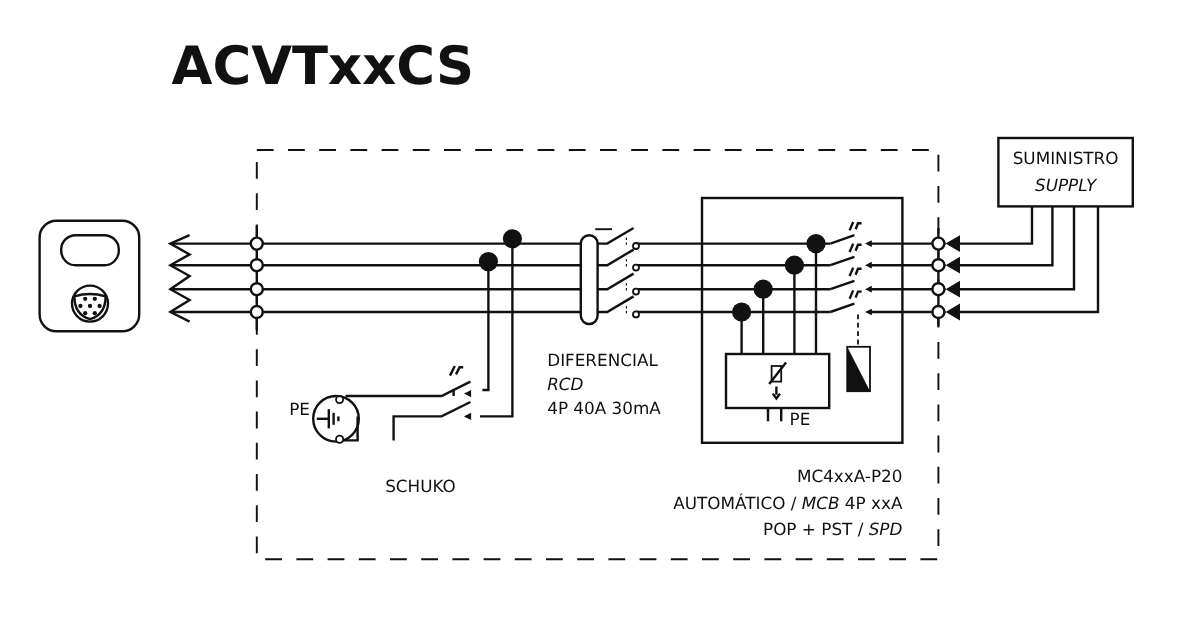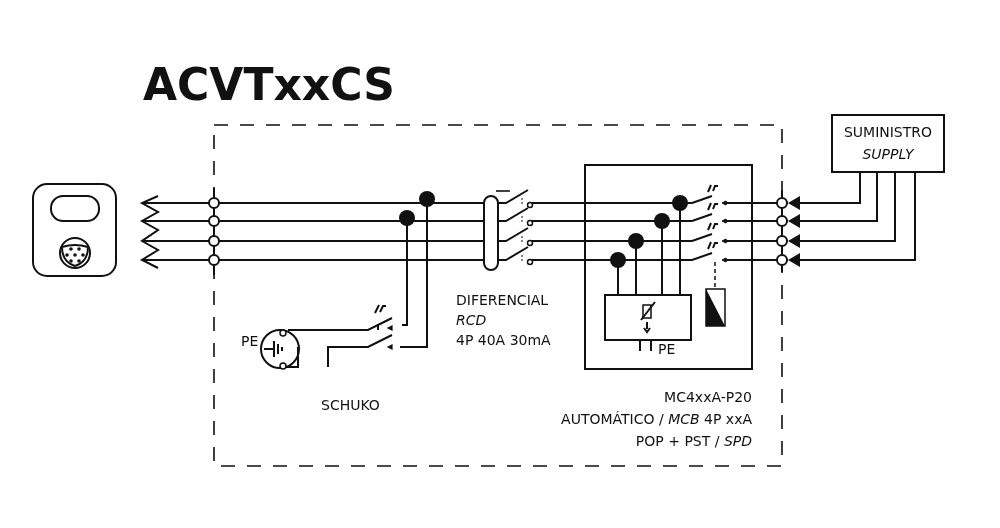--- a/index.html
+++ b/index.html
@@ -1,17 +1,17 @@
 <!DOCTYPE html>
 <html><head>
 <meta charset="utf-8">
 <style>
   html,body{margin:0;padding:0;background:#fff;}
   body{width:1000px;height:528px;position:relative;overflow:hidden;font-family:"DejaVu Sans","Liberation Sans",sans-serif;}
-  #title{position:absolute;left:143px;top:30px;font-size:44px;font-weight:bold;color:#111;letter-spacing:0px;font-family:"DejaVu Sans",sans-serif;margin-top:29px;}
+  #title{position:absolute;left:143px;top:30px;font-size:44px;font-weight:bold;color:#111;letter-spacing:0px;font-family:"DejaVu Sans",sans-serif;}
   svg{position:absolute;left:0;top:0;}
   .lbl{font-family:"DejaVu Sans","Liberation Sans",sans-serif;font-size:14px;fill:#111;}
   .it{font-style:italic;}
   .ln{stroke:#111;stroke-width:2;fill:none;}
   .dash{stroke:#111;stroke-width:1.6;fill:none;stroke-dasharray:14 12;}
 </style>
 </head>
 <body>
 
 <div id="title">ACVTxxCS</div>

